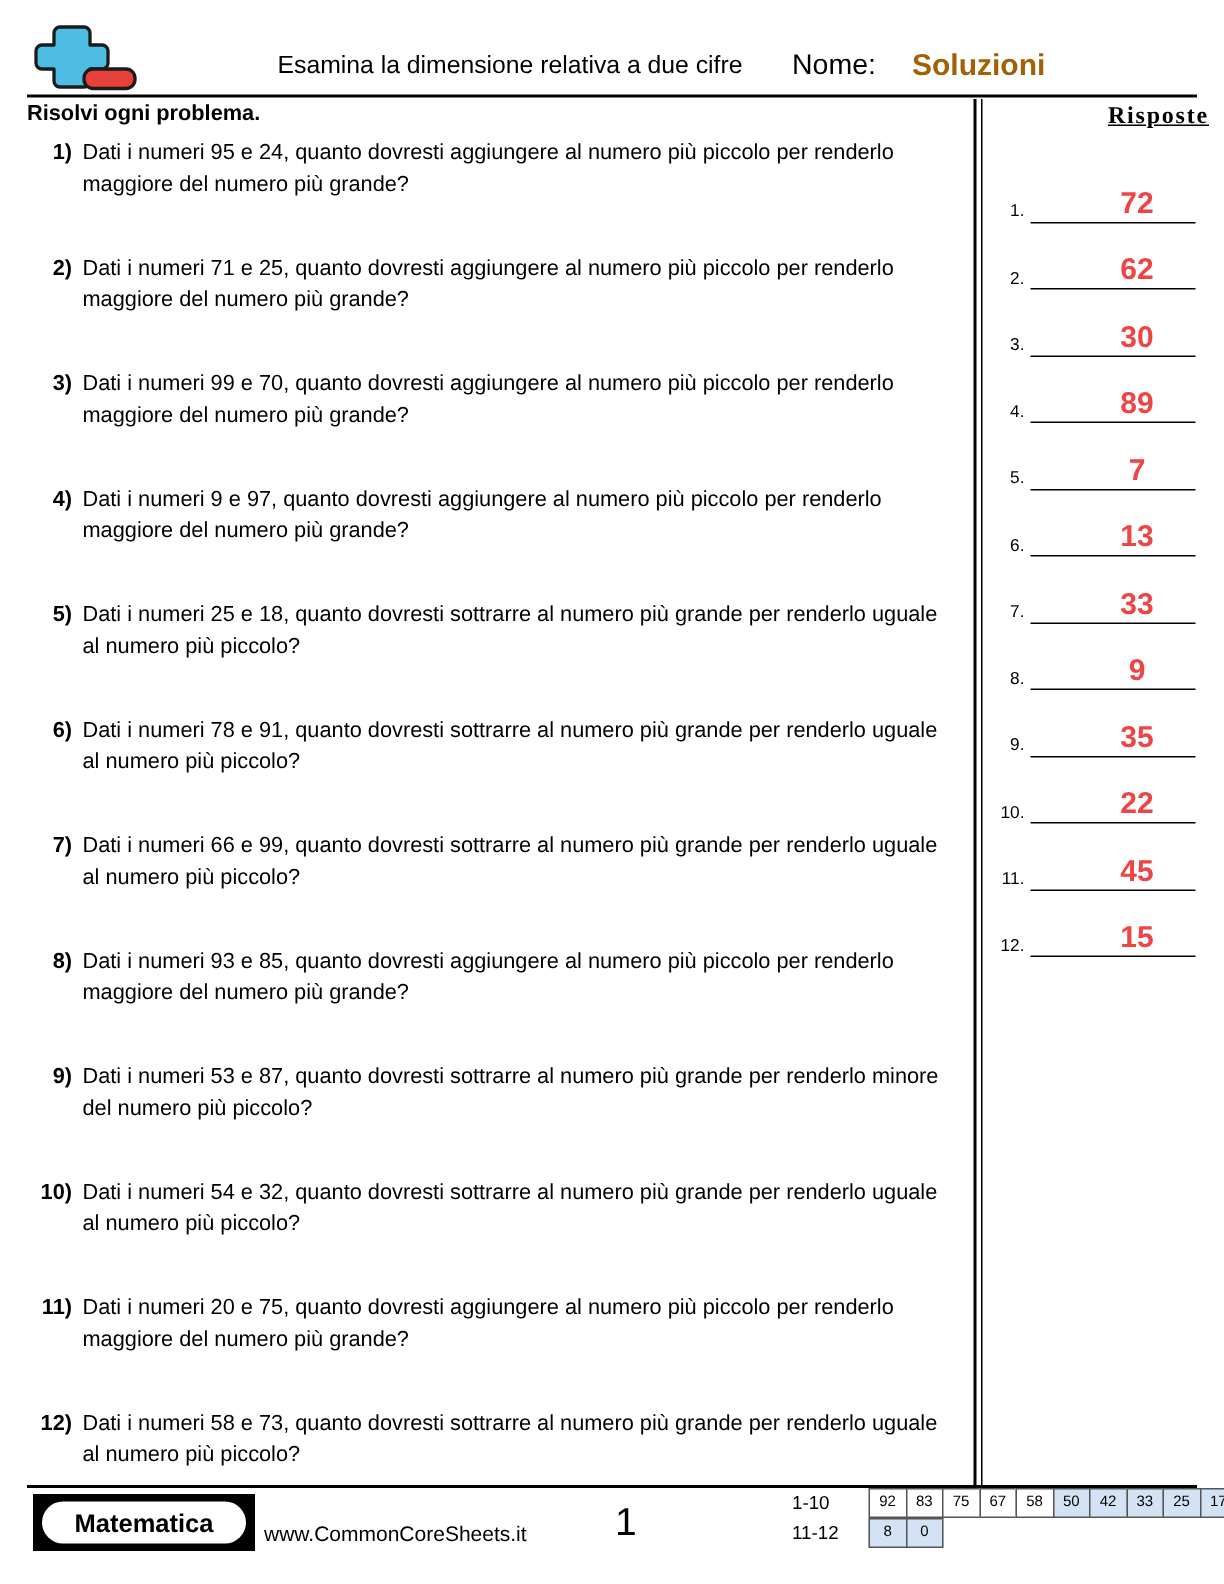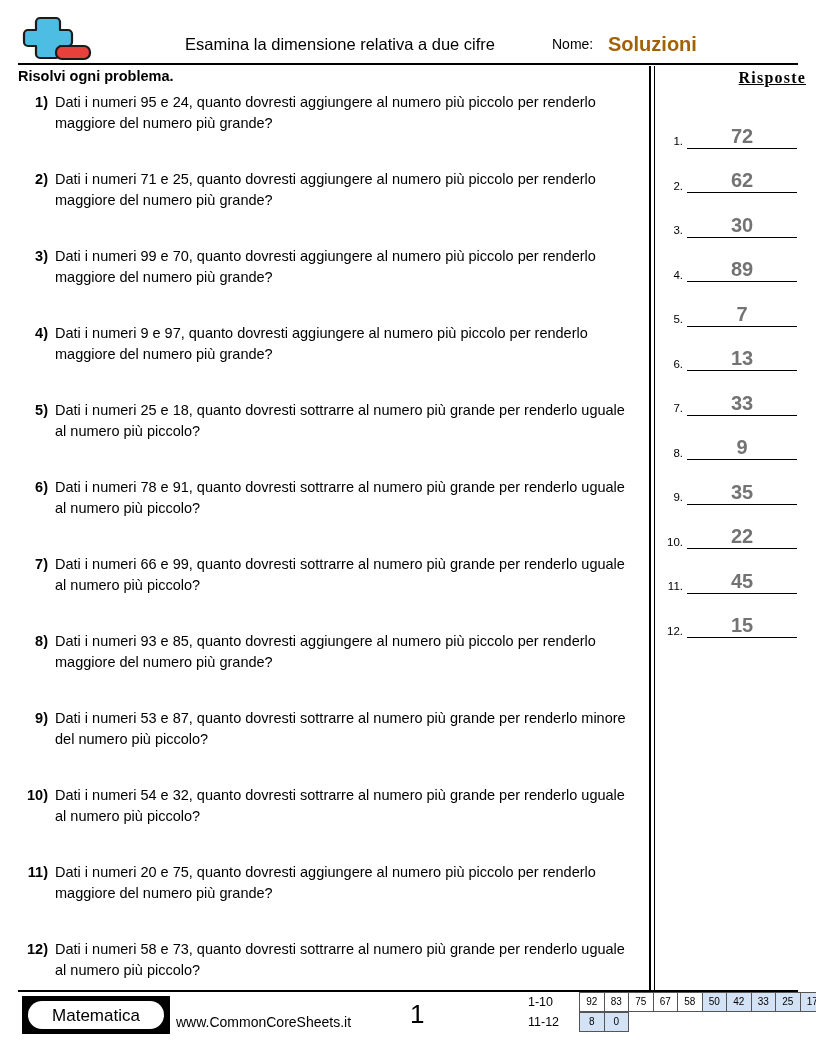--- a/index.html
+++ b/index.html
@@ -33,23 +33,23 @@
     left: 130px; top: 44px;
     width: 420px;
     text-align: center;
     font-size: 16.5px;
     line-height: 1;
     transform: translateY(-50%);
     white-space: nowrap;
   }
   .nome-label {
     position: absolute;
-    left: 552px; top: 44px;
+    left: 528px; top: 44px;
     transform: translateY(-50%);
-    font-size: 14px;
+    font-size: 19px;
     line-height: 1;
   }
   .nome-value {
     position: absolute;
     left: 608px; top: 44px;
     transform: translateY(-50%);
     font-size: 20px;
     font-weight: bold;
     color: #a16207;
     line-height: 1;
@@ -145,26 +145,26 @@
   }
   .a-line {
     position: absolute;
     left: 32px; bottom: 0;
     width: 110px;
     border-bottom: 1.5px solid #000;
     height: 32px;
   }
   .a-val {
     position: absolute;
-    left: 32px; bottom: 3px;
+    left: 48px; bottom: 3px;
     width: 110px;
     text-align: center;
     font-size: 20px;
     font-weight: bold;
-    color: #737373;
+    color: #ef4444;
     line-height: 1;
   }
 
   
   .footer-rule {
     position: absolute;
     left: 18px; top: 990px;
     width: 780px; height: 2px;
     background: #000;
   }
@@ -180,21 +180,21 @@
   .brand-pill {
     width: 136px; height: 28px;
     background: #fff;
     border-radius: 14px;
     display: flex;
     align-items: center;
     justify-content: center;
   }
   .brand-pill span {
     font-size: 17px;
-    font-weight: normal;
+    font-weight: bold;
     color: #000;
     line-height: 1;
   }
   .site-url {
     position: absolute;
     left: 176px; top: 1022px;
     transform: translateY(-50%);
     font-size: 14px;
     line-height: 1;
   }

